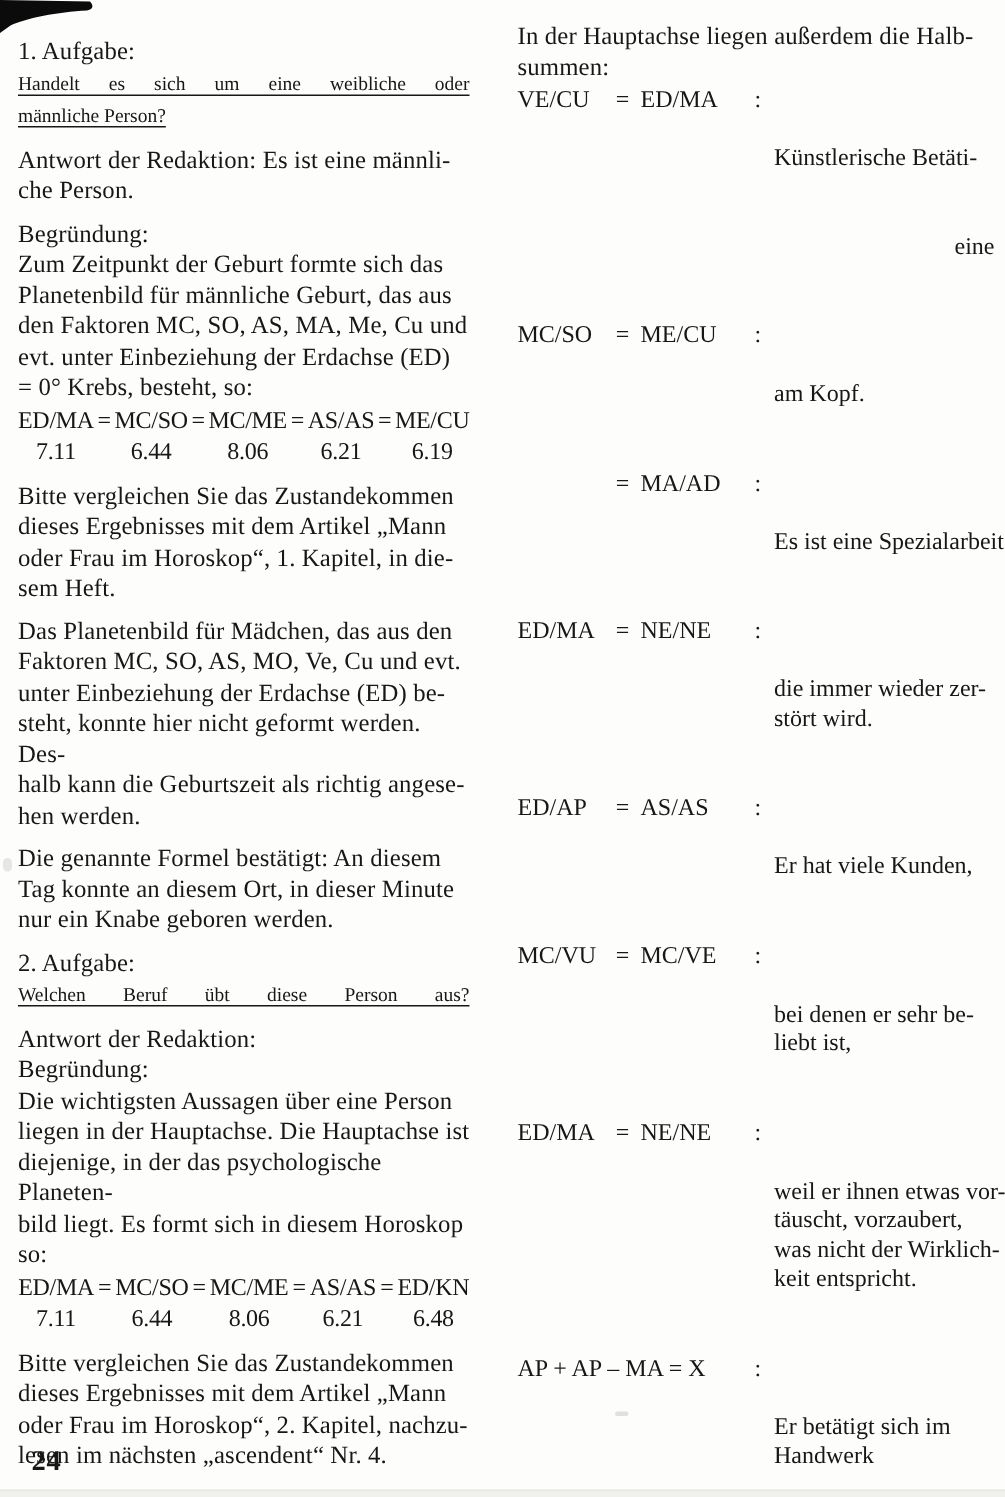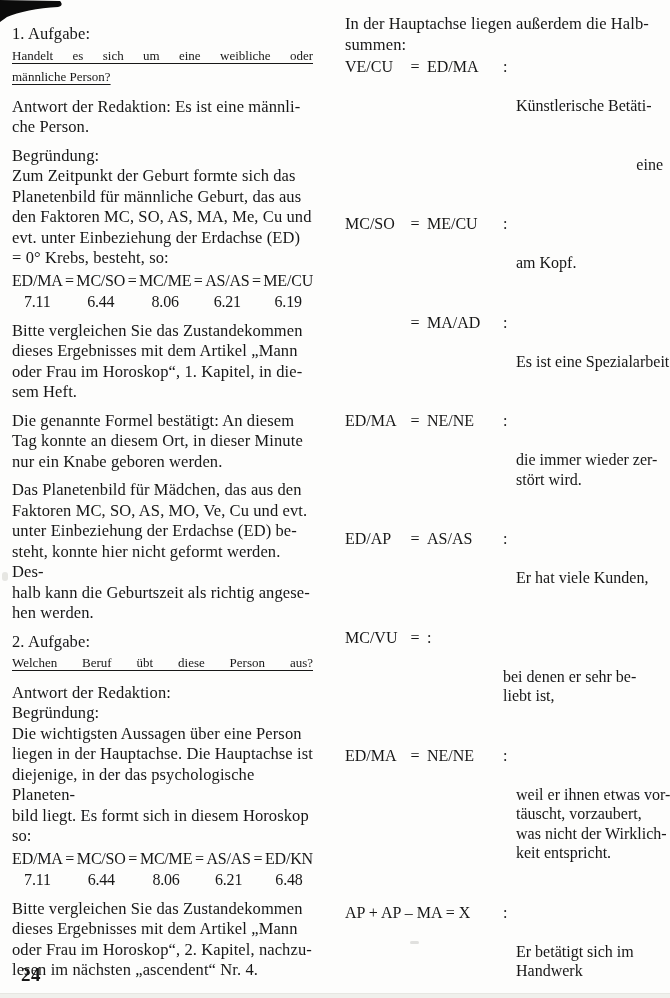--- a/index.html
+++ b/index.html
@@ -142,29 +142,29 @@
         <td class="fe"></td>
         <td class="fv">6.19</td>
       </tr>
     </tbody>
       </table>
 
     <p class="para">Bitte vergleichen Sie das Zustandekommen
 dieses Ergebnisses mit dem Artikel „Mann
 oder Frau im Horoskop“, 1. Kapitel, in die-
 sem Heft.</p>
-    <p class="para">Die genannte Formel bestätigt: An diesem
-Tag konnte an diesem Ort, in dieser Minute
-nur ein Knabe geboren werden.</p>
     <p class="para">Das Planetenbild für Mädchen, das aus den
 Faktoren MC, SO, AS, MO, Ve, Cu und evt.
 unter Einbeziehung der Erdachse (ED) be-
 steht, konnte hier nicht geformt werden. Des-
 halb kann die Geburtszeit als richtig angese-
 hen werden.</p>
+    <p class="para">Die genannte Formel bestätigt: An diesem
+Tag konnte an diesem Ort, in dieser Minute
+nur ein Knabe geboren werden.</p>
 
     <p class="line">2. Aufgabe:</p>
     <div class="uhead">
       <span class="u stretch">Welchen Beruf übt diese Person aus?</span>
     </div>
 
     <p class="line">Antwort der Redaktion:</p>
 
     <p class="line">Begründung:</p>
     <p class="para tightgap">Die wichtigsten Aussagen über eine Person
@@ -261,20 +261,21 @@
         <span class="hs-b">AS/AS</span>
         <span class="hs-c">:</span>
         <div class="hs-d">
           <div>Er hat viele Kunden,</div>
         </div>
       </div>
 
       <div class="hs-row">
         <span class="hs-a">MC/VU</span>
         <span class="hs-eq">=</span>
+        <span class="hs-b">MC/VE</span>
         <span class="hs-c">:</span>
         <div class="hs-d">
           <div>bei denen er sehr be-
 liebt ist,</div>
         </div>
       </div>
 
       <div class="hs-row">
         <span class="hs-a">ED/MA</span>
         <span class="hs-eq">=</span>

